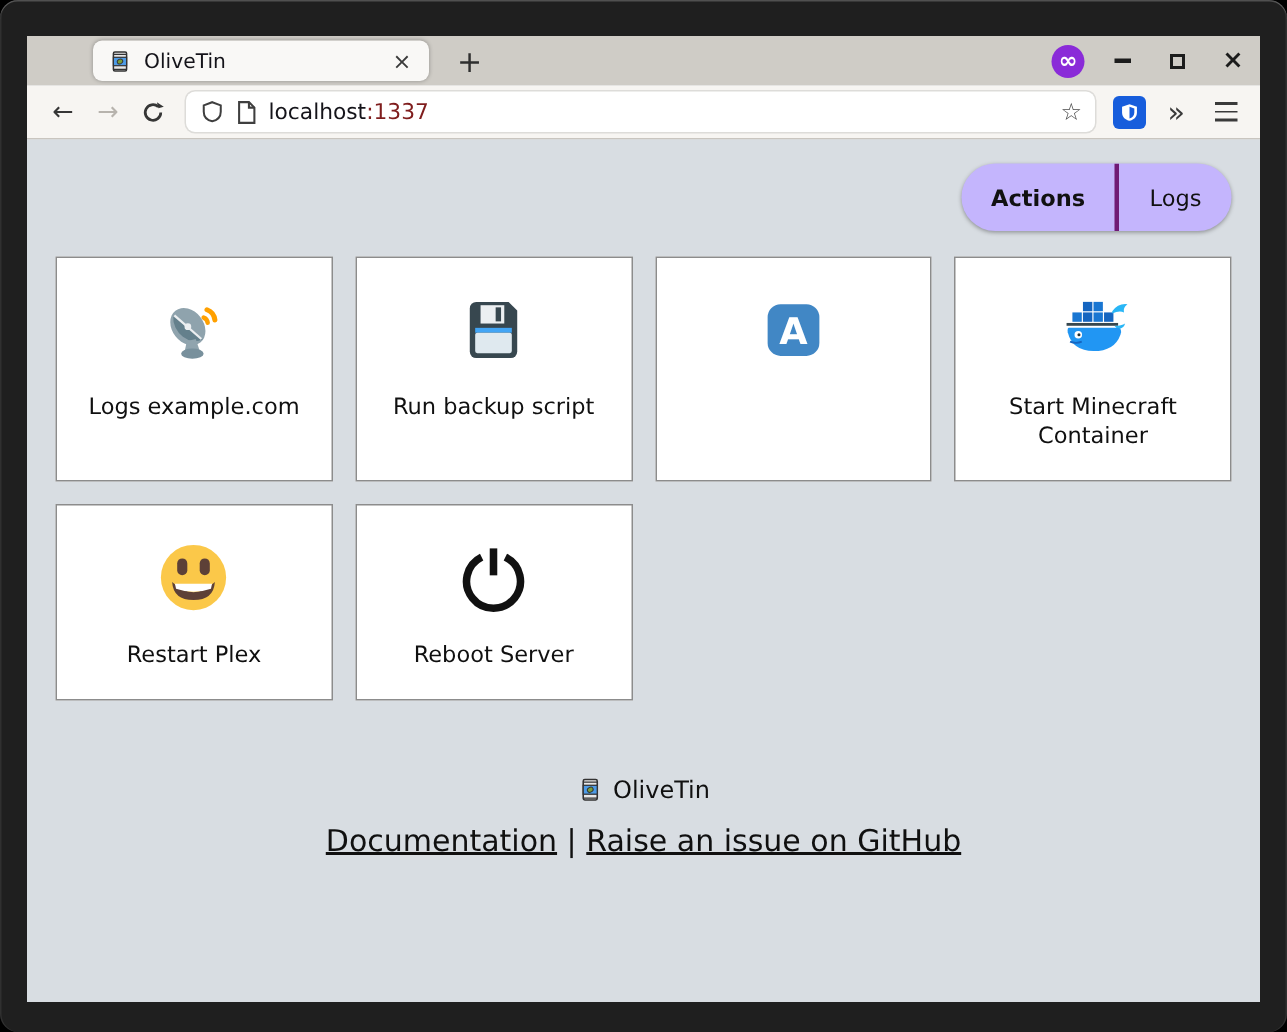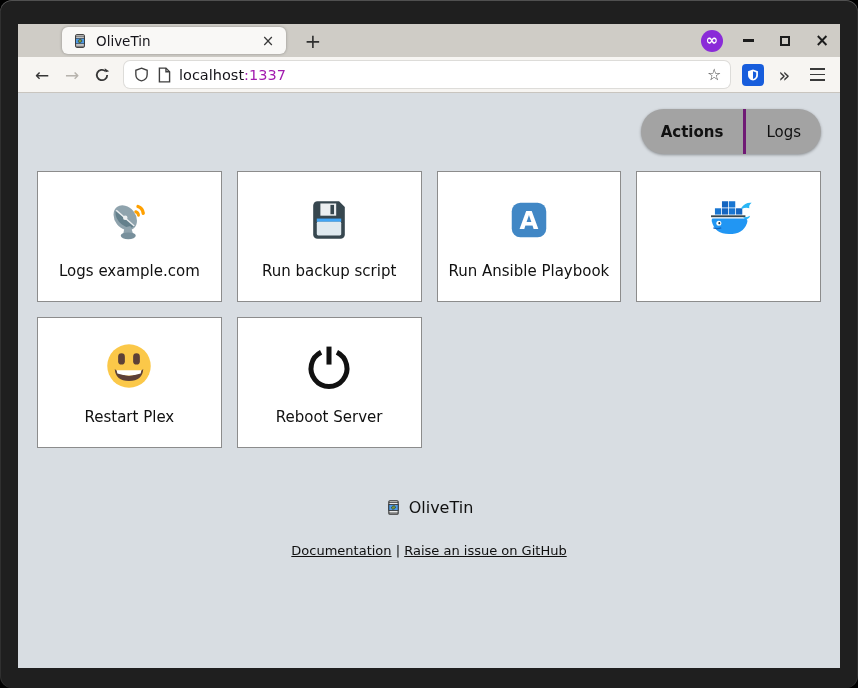--- a/index.html
+++ b/index.html
@@ -53,56 +53,56 @@
   }
   .navbtn { width:28px; height:28px; display:flex; align-items:center; justify-content:center;
             font-size:17px; color:#363636; border-radius:4px; cursor:pointer; }
   .navbtn.disabled { color:#b7b3ad; }
   .urlbar {
     flex:1; height:27px; background:#fff; border-radius:6px; margin:0 6px;
     display:flex; align-items:center; gap:7px; padding:0 9px;
     box-shadow:0 0 0 1px rgba(0,0,0,.10); cursor:text;
   }
   .url-text { font-size:14.5px; color:#15141a; }
-  .url-port { color:#a21caf; }
+  .url-port { color:#7f1d1d; }
   .url-spacer { flex:1; }
   .star { font-size:16px; color:#4a4a4a; cursor:pointer; }
   .ext-bitwarden {
     width:22px; height:22px; border-radius:4px; background:#175ddc;
     display:flex; align-items:center; justify-content:center; cursor:pointer; margin:0 4px;
   }
   .overflow { font-size:19px; color:#3a3a3a; padding:0 8px; cursor:pointer; }
   .menubtn { width:26px; height:26px; display:flex; flex-direction:column; justify-content:center;
              gap:3.5px; align-items:center; cursor:pointer; margin-left:4px; }
   .menubtn i { width:15px; height:1.8px; background:#3a3a3a; display:block; }
   
   .content { flex:1; background:#d8dde2; padding:16px 19px 0; overflow:hidden; }
   .view-row { display:flex; justify-content:flex-end; }
   .view-switch {
-    display:inline-flex; background:#a3a3a3; border-radius:24px; overflow:hidden;
+    display:inline-flex; background:#c4b5fd; border-radius:24px; overflow:hidden;
     box-shadow:0 1px 3px rgba(0,0,0,.35); height:45px; align-items:stretch;
   }
   .seg { padding:0 20px; display:flex; align-items:center; font-size:15px; color:#111; cursor:pointer; }
   .seg.active { font-weight:bold; }
   .seg + .seg { border-left:3px solid #701a75; }
   .grid {
     margin-top:17px;
     display:grid; grid-template-columns:repeat(4,1fr); gap:15px;
   }
   .card {
     background:#fff; border:1px solid #8c8c8c;
     display:flex; flex-direction:column; align-items:center;
     padding:23px 8px 20px; cursor:pointer;
   }
   .card .icn { width:50px; height:50px; display:flex; align-items:center; justify-content:center; }
   .card .lbl { margin-top:17px; font-size:15px; line-height:1.26; text-align:center; color:#101010; }
   
   .footer { margin-top:50px; text-align:center; }
   .brand { display:inline-flex; align-items:center; gap:7px; font-size:16px; color:#101010; }
-  .links { margin-top:23px; font-size:13px; color:#101010; }
+  .links { margin-top:9px; font-size:20px; color:#101010; }
   .links a { color:#101010; text-decoration:underline; cursor:pointer; }
 </style>
 </head>
 <body>
 
 <div class="frame"></div>
 
 <div class="chrome">
 
   <div class="tabstrip">
@@ -216,41 +216,41 @@
         <span class="lbl">Run backup script</span>
       </div>
 
       <div class="card">
         <span class="icn">
           <svg width="46" height="46" viewBox="0 0 64 64">
             <rect x="8" y="8" width="48" height="48" rx="12" fill="#4187c5"></rect>
             <text x="32" y="45" font-family="DejaVu Sans, sans-serif" font-size="34" font-weight="bold" fill="#ffffff" text-anchor="middle">A</text>
           </svg>
         </span>
-        <span class="lbl">Run Ansible Playbook</span>
       </div>
 
       <div class="card">
         <span class="icn">
           <svg width="52" height="44" viewBox="0 0 64 52">
             <rect x="23" y="2" width="8" height="8" fill="#1565c0"></rect>
             <rect x="32" y="2" width="8" height="8" fill="#1976d2"></rect>
             <rect x="14" y="11" width="8" height="8" fill="#1976d2"></rect>
             <rect x="23" y="11" width="8" height="8" fill="#1565c0"></rect>
             <rect x="32" y="11" width="8" height="8" fill="#1976d2"></rect>
             <rect x="41" y="11" width="8" height="8" fill="#1565c0"></rect>
             <path d="M48 10 q5 -7 13 -6 q-4 3 -3 7 q-4 -2 -10 1 z" fill="#29b6f6"></path>
             <rect x="9" y="20" width="44" height="2.4" fill="#37474f"></rect>
             <path d="M50 22.5 q6 0 9 -2 q-1 4 -6 5 z" fill="#29b6f6"></path>
             <path d="M11 24 h41 q5 0 3 6 q-5 14 -23 14 q-18 0 -22 -16 q-0.5 -4 1 -4 z" fill="#2196f3"></path>
             <circle cx="19" cy="30" r="3.2" fill="#ffffff"></circle>
             <circle cx="19.6" cy="30" r="1.3" fill="#263238"></circle>
             <path d="M12 36 q5 2 10 0" fill="none" stroke="#1565c0" stroke-width="1.6"></path>
           </svg>
         </span>
+        <span class="lbl">Start Minecraft Container</span>
       </div>
 
       <div class="card">
         <span class="icn">
           <svg width="48" height="48" viewBox="0 0 64 64">
             <circle cx="32" cy="32" r="29" fill="#fbc849"></circle>
             <rect x="17.5" y="15" width="9" height="15" rx="4.5" fill="#5d4037"></rect>
             <rect x="37.5" y="15" width="9" height="15" rx="4.5" fill="#5d4037"></rect>
             <path d="M13 36 q19 18 38 0 q-1 16 -19 16 q-18 0 -19 -16 z" fill="#5d4037"></path>
             <path d="M15.5 37.5 h33 l-1 4.5 q-15.5 5.5 -31 0 z" fill="#ffffff"></path>

